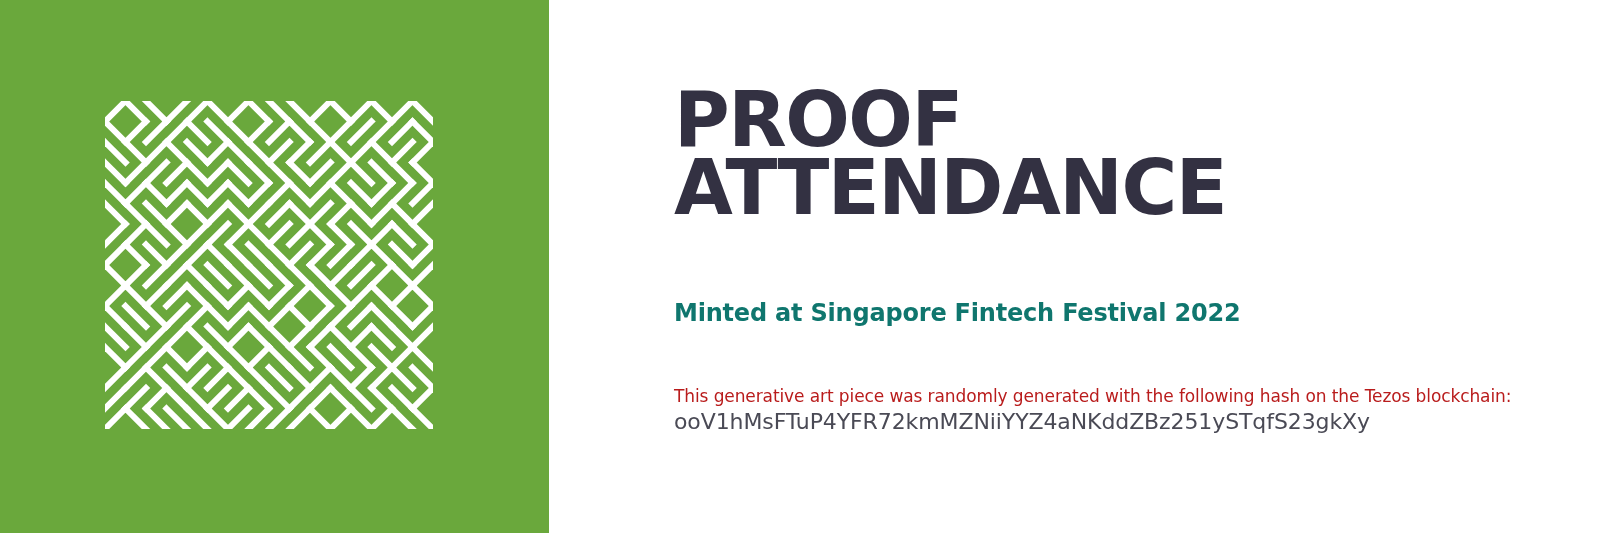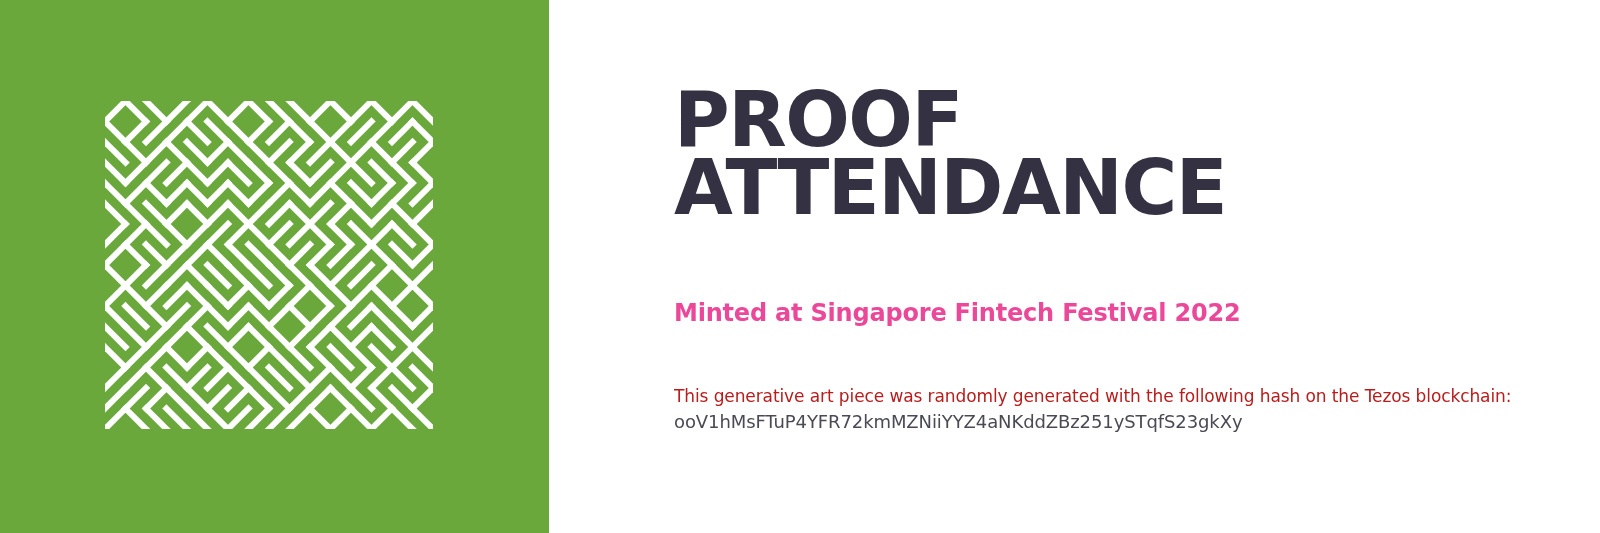--- a/index.html
+++ b/index.html
@@ -69,21 +69,21 @@
 
   .subtitle {
     position: absolute;
     left: 125px;
     top: 298px;
     font-family: "DejaVu Sans", "Liberation Sans", sans-serif;
     font-weight: bold;
     font-size: 24px;
     line-height: 30px;
     letter-spacing: -0.2px;
-    color: #ec4899;
+    color: #0f766e;
     white-space: nowrap;
     margin: 0;
   }
 
   .body-block {
     position: absolute;
     left: 125px;
     top: 383px;
     width: 850px;
   }
@@ -95,21 +95,21 @@
     line-height: 26px;
     letter-spacing: -0.1px;
     color: #b91c1c;
     white-space: nowrap;
     margin: 0;
   }
 
   .hash-line {
     font-family: "DejaVu Sans", "Liberation Sans", sans-serif;
     font-weight: normal;
-    font-size: 18px;
+    font-size: 22px;
     line-height: 26px;
     letter-spacing: -0.1px;
     color: #4a4a55;
     white-space: nowrap;
     margin: 0;
     word-break: break-all;
   }
 </style>
 </head>
 <body>

